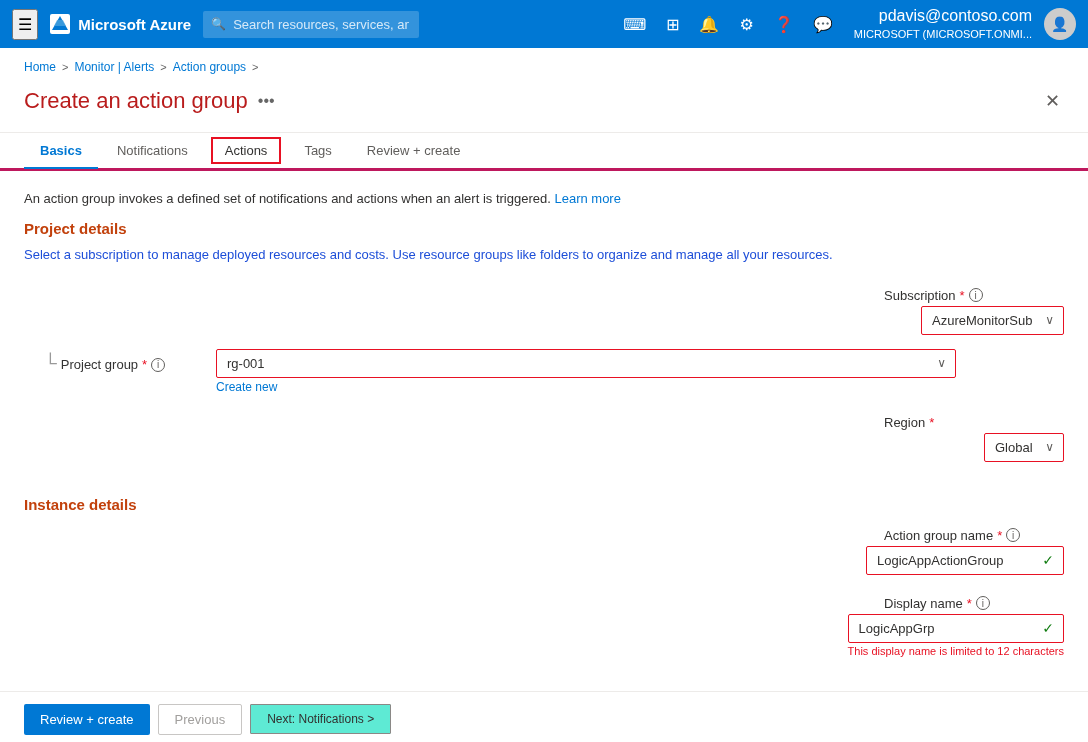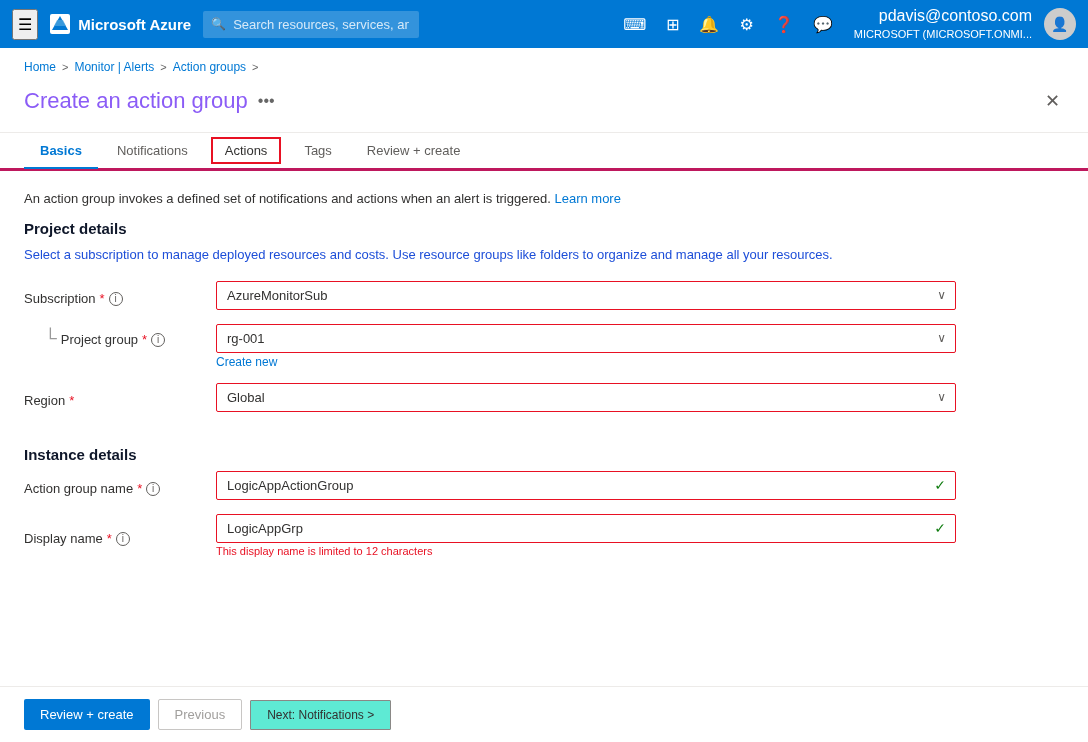--- a/index.html
+++ b/index.html
@@ -133,21 +133,21 @@
       border-bottom: 1px solid #edebe9;
     }
     .page-title-row {
       display: flex;
       align-items: center;
       gap: 10px;
     }
     .page-title {
       font-size: 22px;
       font-weight: 300;
-      color: #8b5cf6;
+      color: #b91c1c;
     }
     .page-more {
       color: #666;
       font-size: 16px;
       cursor: pointer;
     }
     .close-btn {
       background: none;
       border: none;
       font-size: 18px;
@@ -205,36 +205,37 @@
       margin-bottom: 14px;
     }
     .info-text a {
       color: #0078d4;
       text-decoration: none;
     }
 
     .section-title {
       font-size: 15px;
       font-weight: 600;
-      color: #0f172a;
+      color: #c2410c;
       margin-bottom: 8px;
     }
     .section-desc {
       font-size: 13px;
       color: #1d4ed8;
       margin-bottom: 16px;
       line-height: 1.5;
     }
 
     
     .form-row {
       display: flex;
-      align-items: center;
+      align-items: flex-end;
       margin-bottom: 14px;
-      gap: 12px;
+      gap: 3px;
+      flex-direction: column;
     }
     .form-label {
       min-width: 180px;
       font-size: 13px;
       color: #323130;
       padding-top: 7px;
       display: flex;
       align-items: center;
       gap: 4px;
     }

